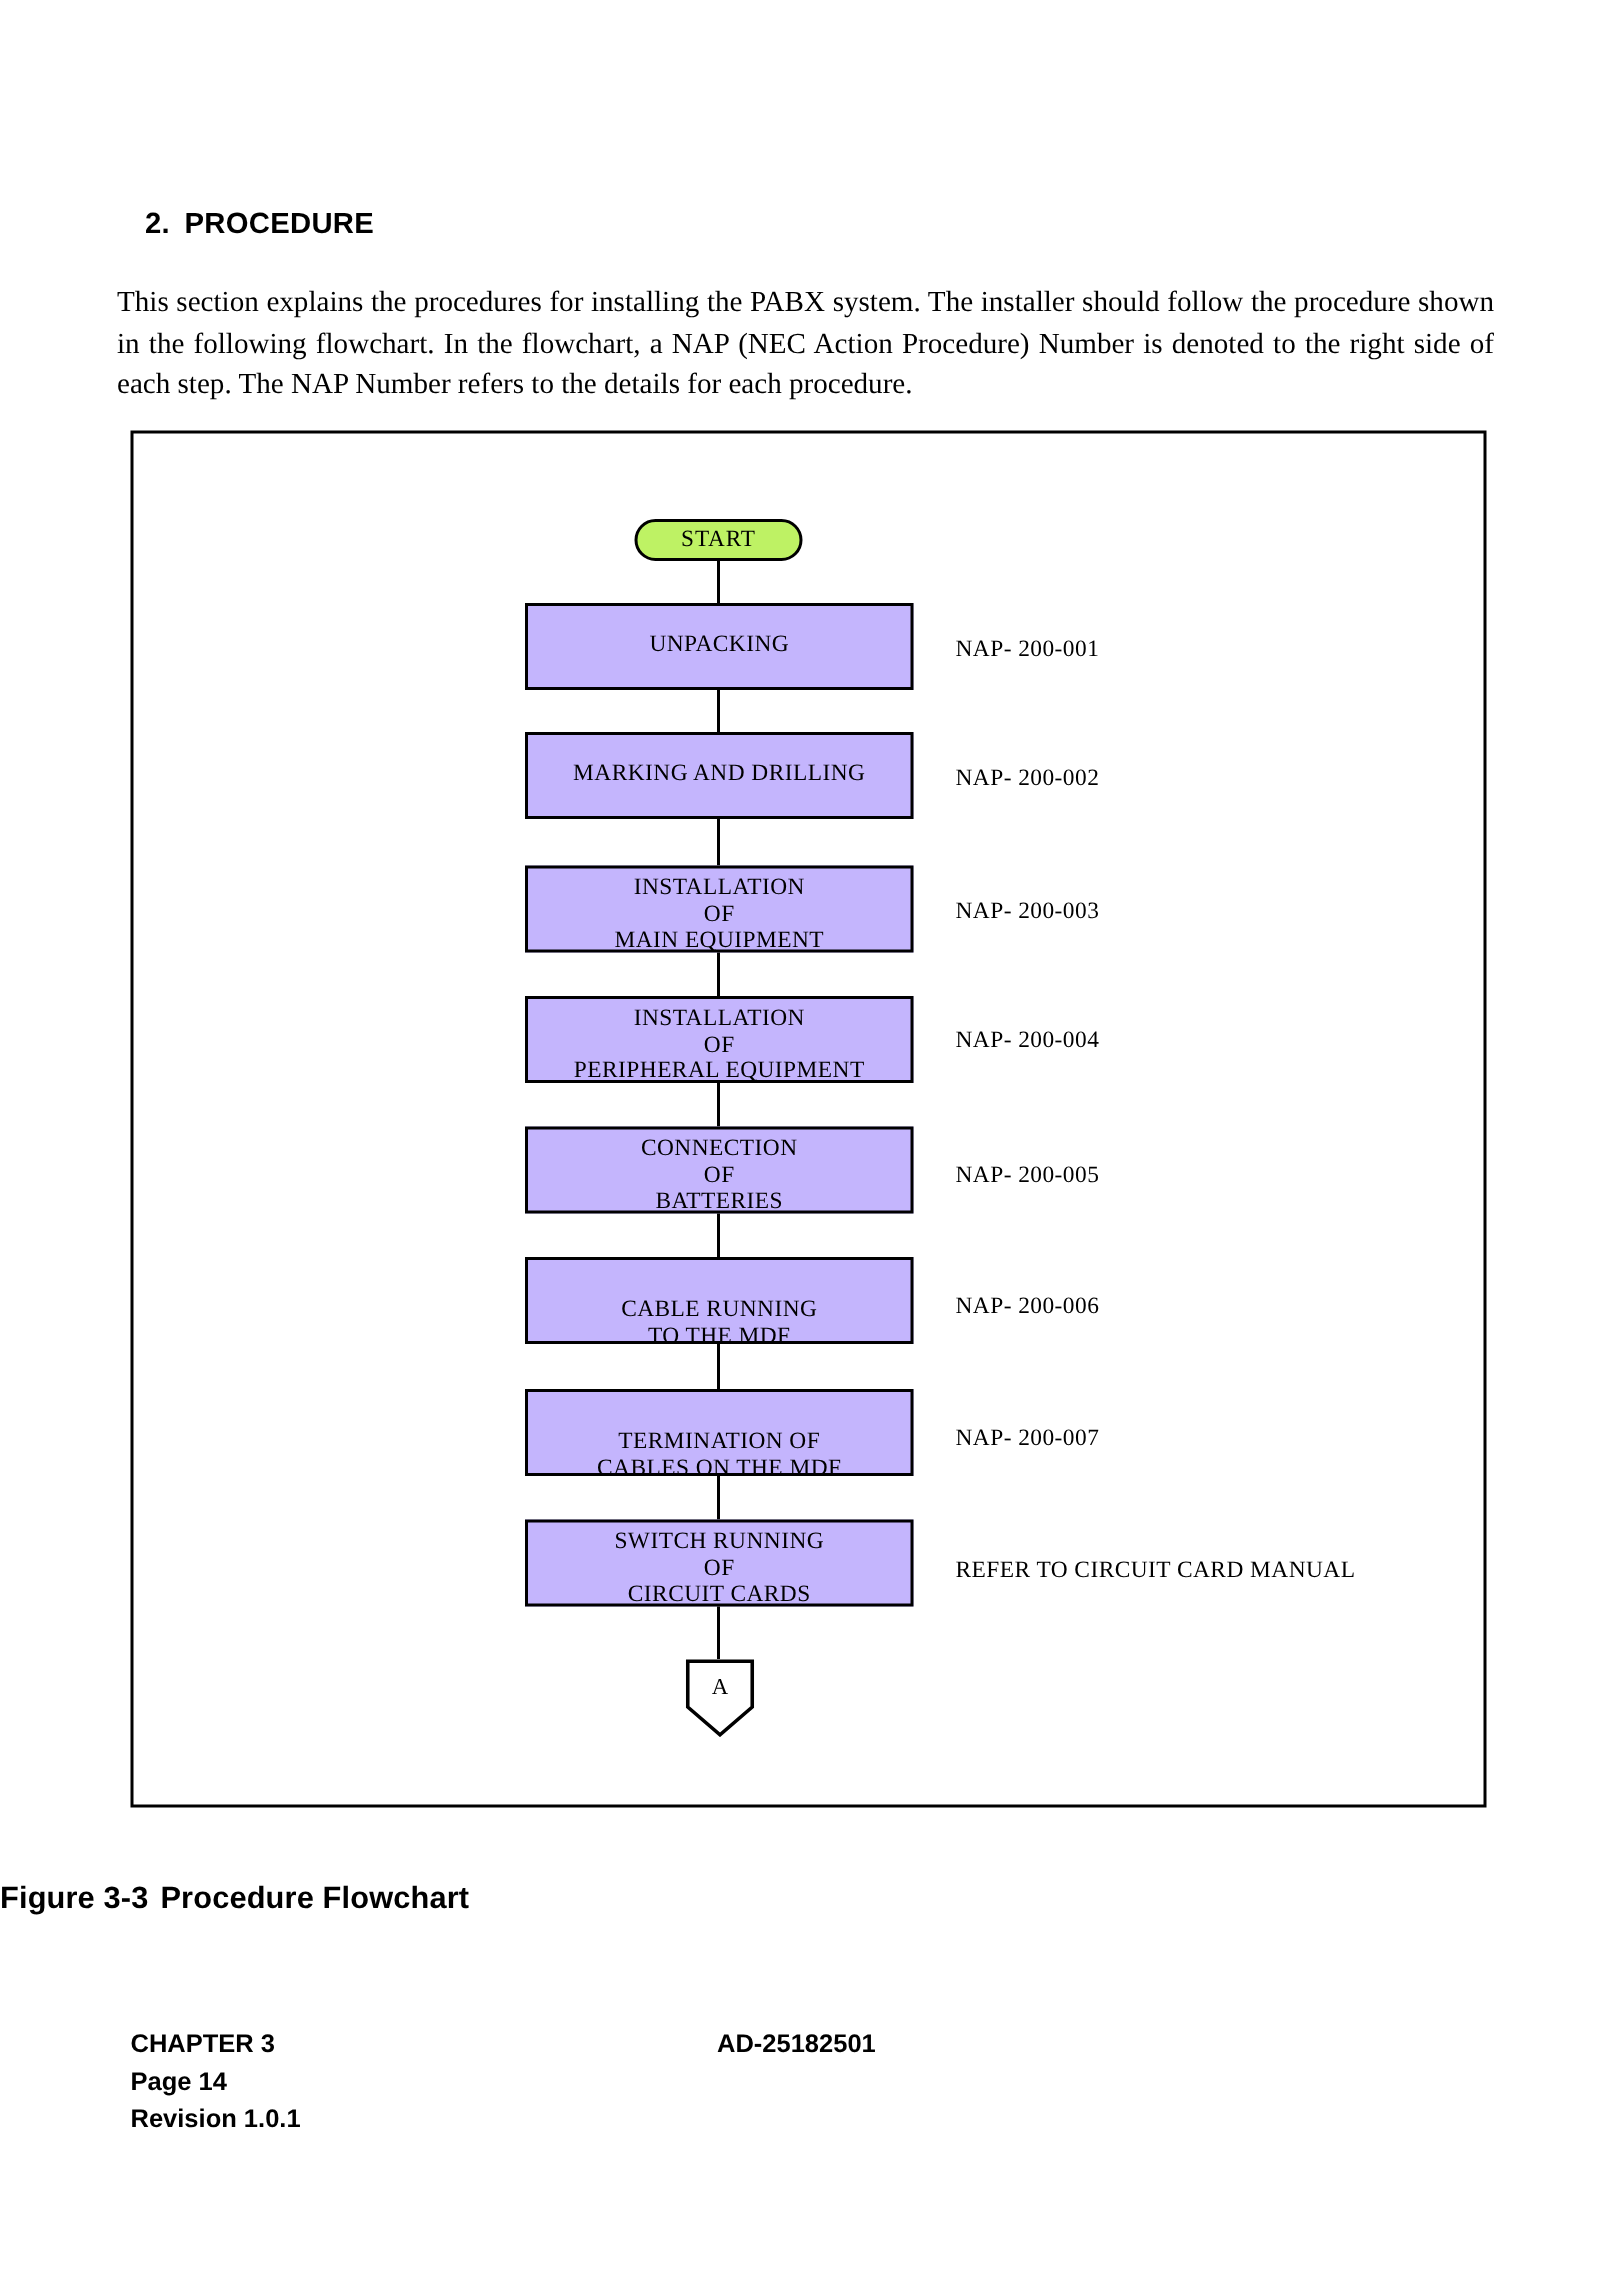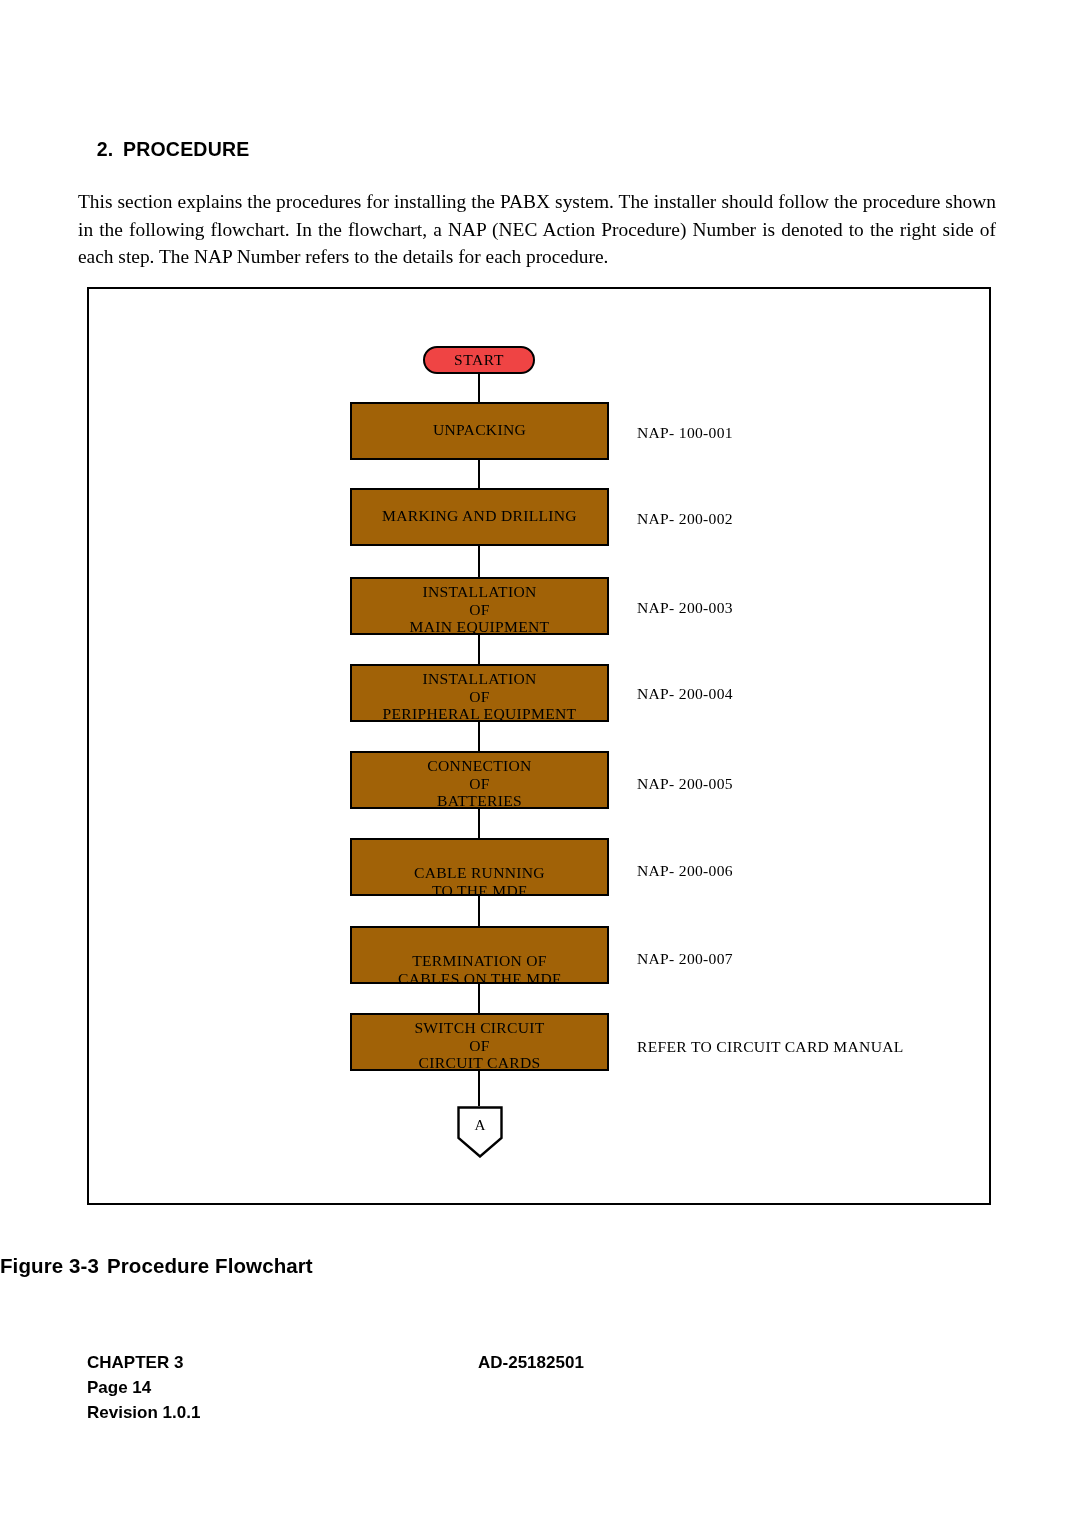--- a/index.html
+++ b/index.html
@@ -79,37 +79,37 @@
   
   .terminator {
     position: absolute;
     left: 334px;
     top: 57px;
     width: 112px;
     height: 28px;
     border: 2px solid #000000;
     border-radius: 14px;
     box-sizing: border-box;
-    background: #ef4444;
+    background: #bef264;
     display: flex;
     align-items: center;
     justify-content: center;
     font-size: 15.5px;
     letter-spacing: 0.6px;
   }
 
   
   .proc-box {
     position: absolute;
     left: 261px;
     width: 259px;
     height: 58px;
     border: 2px solid #000000;
     box-sizing: border-box;
-    background: #a16207;
+    background: #c4b5fd;
   }
   .proc-label {
     position: absolute;
     left: 0;
     right: 0;
     text-align: center;
     font-size: 15.6px;
     line-height: 17.6px;
     letter-spacing: 0.3px;
   }
@@ -202,21 +202,21 @@
       <span>START</span>
     </div>
 
     <div class="connector" style="top:85px; height:28px;"></div>
 
     <div class="proc-box lines-1" style="top:113px;">
       <div class="proc-label">
         <div>UNPACKING</div>
       </div>
     </div>
-    <div class="nap-note" style="top:135px;">NAP- 100-001</div>
+    <div class="nap-note" style="top:135px;">NAP- 200-001</div>
     <div class="connector" style="top:171px; height:28px;"></div>
 
     <div class="proc-box lines-1" style="top:199px;">
       <div class="proc-label">
         <div>MARKING AND DRILLING</div>
       </div>
     </div>
     <div class="nap-note" style="top:221px;">NAP- 200-002</div>
     <div class="connector" style="top:257px; height:31px;"></div>
 
@@ -263,21 +263,21 @@
       <div class="proc-label">
         <div>TERMINATION OF</div>
         <div>CABLES ON THE MDF</div>
       </div>
     </div>
     <div class="nap-note" style="top:661px;">NAP- 200-007</div>
     <div class="connector" style="top:695px; height:29px;"></div>
 
     <div class="proc-box lines-3" style="top:724px;">
       <div class="proc-label">
-        <div>SWITCH CIRCUIT</div>
+        <div>SWITCH RUNNING</div>
         <div>OF</div>
         <div>CIRCUIT CARDS</div>
       </div>
     </div>
     <div class="nap-note" style="top:749px;">REFER TO CIRCUIT CARD MANUAL</div>
     <div class="connector" style="top:782px; height:35px;"></div>
 
     <div class="connector-pentagon">
       <svg width="46" height="52" viewBox="0 0 46 52">
         <path d="M 1.5 1.5 L 44.5 1.5 L 44.5 32 L 23 50.5 L 1.5 32 Z" fill="#ffffff" stroke="#000000" stroke-width="2.4" stroke-linejoin="miter"></path>

